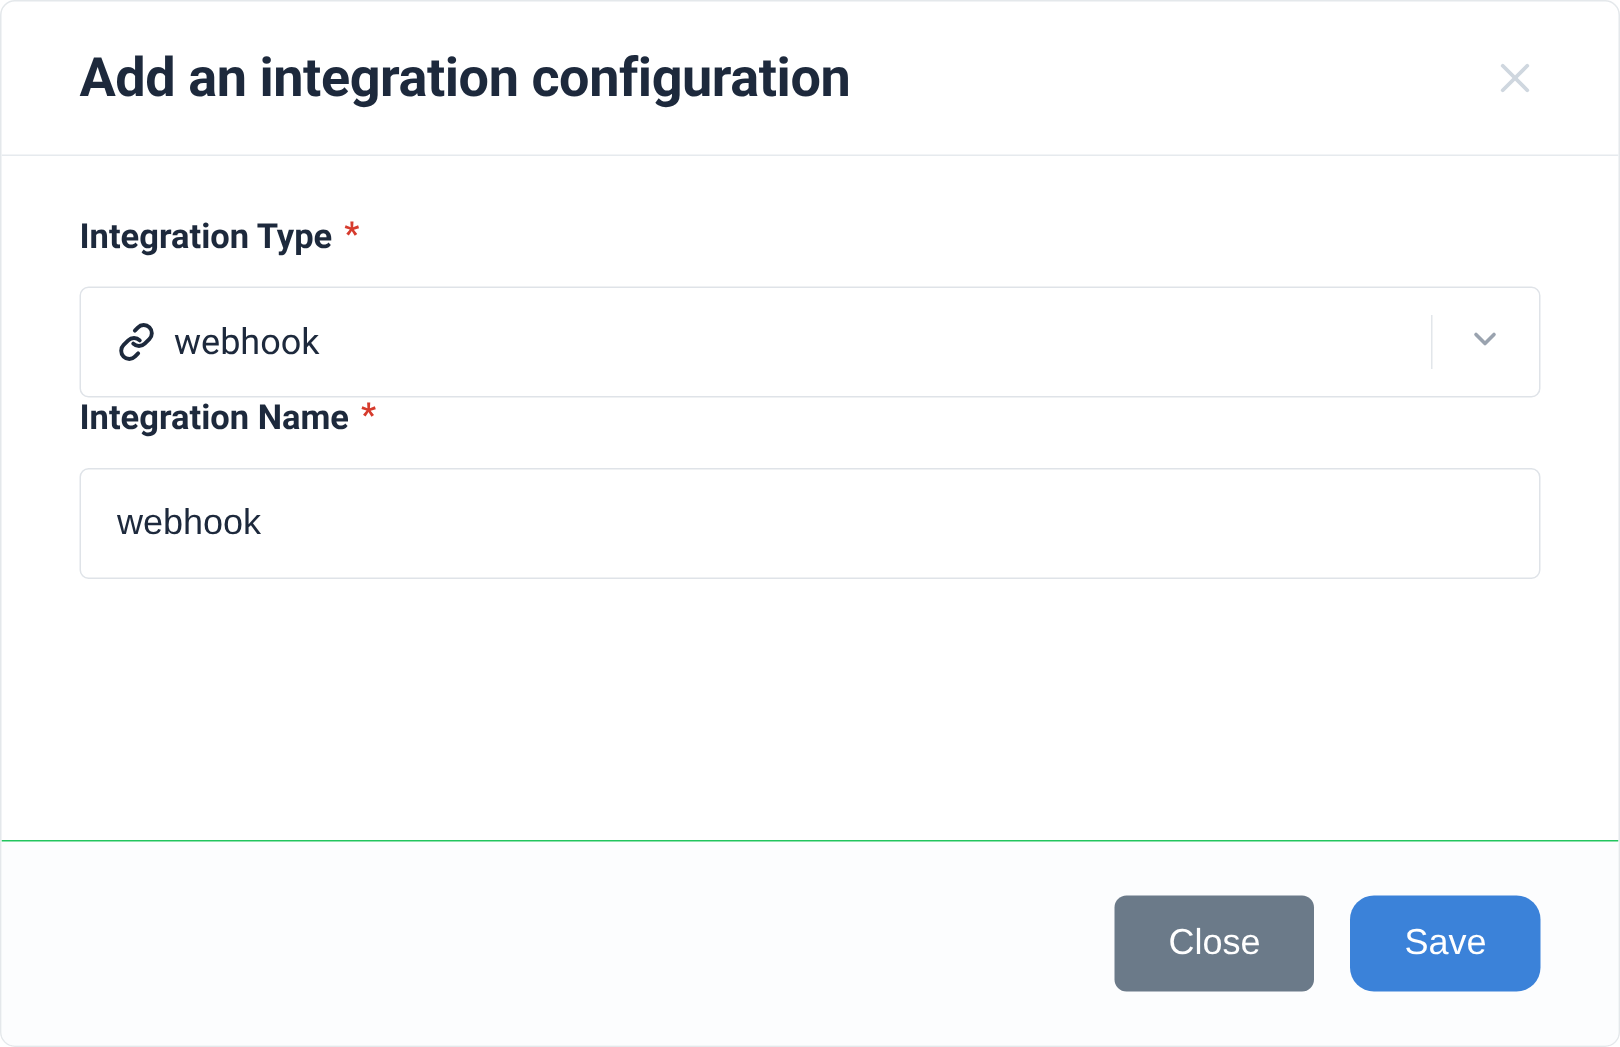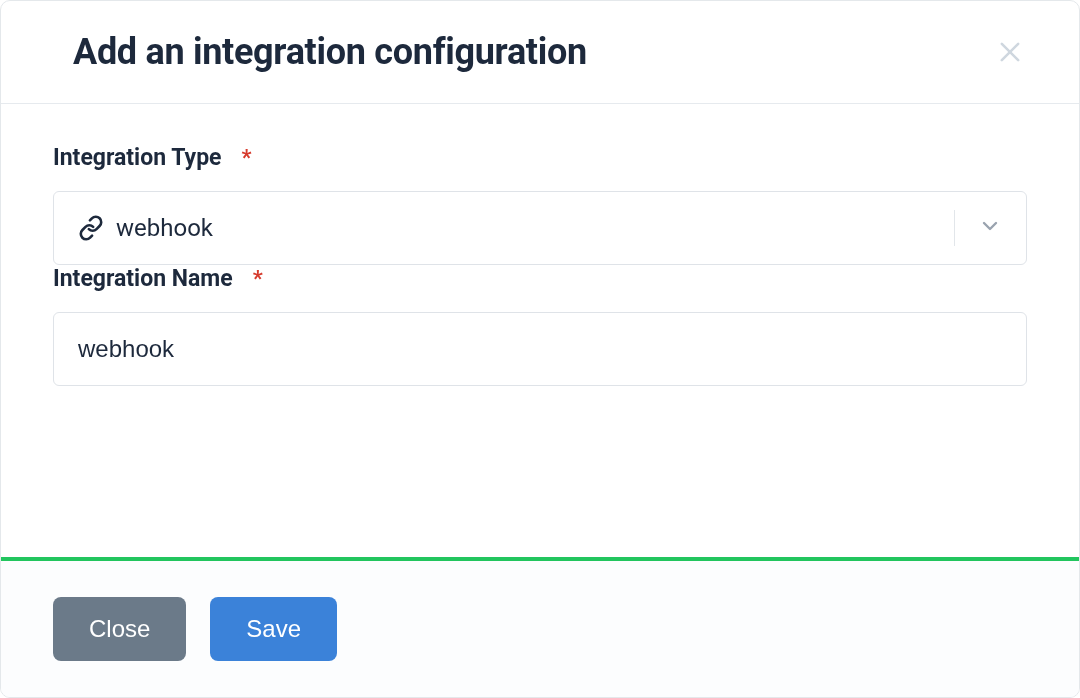--- a/index.html
+++ b/index.html
@@ -20,21 +20,21 @@
       border-radius: 10px;
       display: flex;
       flex-direction: column;
       overflow: hidden;
       background: #ffffff;
     }
     .modal-header {
       display: flex;
       align-items: center;
       justify-content: space-between;
-      padding: 30px 52px 30px 72px;
+      padding: 30px 52px 30px 52px;
       border-bottom: 1px solid #e6eaee;
     }
     .modal-title {
       font-size: 36px;
       font-weight: 700;
       color: #1d293c;
       letter-spacing: -0.3px;
     }
     .close-x {
       width: 34px;
@@ -54,22 +54,22 @@
 
     .field-group + .field-group {
     }
 
     .field-label {
       font-size: 23px;
       font-weight: 700;
       color: #1d293c;
       margin-bottom: 20px;
       display: flex;
-      align-items: center;
-      gap: 20px;
+      align-items: flex-start;
+      gap: 8px;
     }
     .req {
       color: #d63b2d;
       font-weight: 700;
       font-size: 22px;
     }
 
     .select-control {
       width: 100%;
       border: 1px solid #dfe3e8;
@@ -119,42 +119,44 @@
       font-size: 24px;
       color: #1d293c;
       outline: none;
       background: #ffffff;
     }
     .text-input::placeholder {
       color: #9aa3af;
     }
 
     .modal-footer {
-      border-top: 4px solid #22c55e;
+      border-top: 1px solid #22c55e;
       background: #fcfdfe;
       padding: 36px 52px;
       display: flex;
+      justify-content: flex-end;
       gap: 24px;
     }
 
     .btn {
       border: none;
       border-radius: 8px;
       padding: 20px 36px;
       font-size: 24px;
       font-weight: 500;
       cursor: pointer;
       color: #ffffff;
       line-height: 1;
     }
     .btn-secondary {
       background: #6b7a89;
     }
     .btn-primary {
       background: #3b82d9;
+      border-radius: 16px;
     }
   </style>
 </head>
 <body>
 
 <div class="modal">
 
   <div class="modal-header">
     <h1 class="modal-title">Add an integration configuration</h1>
     <div class="close-x">

